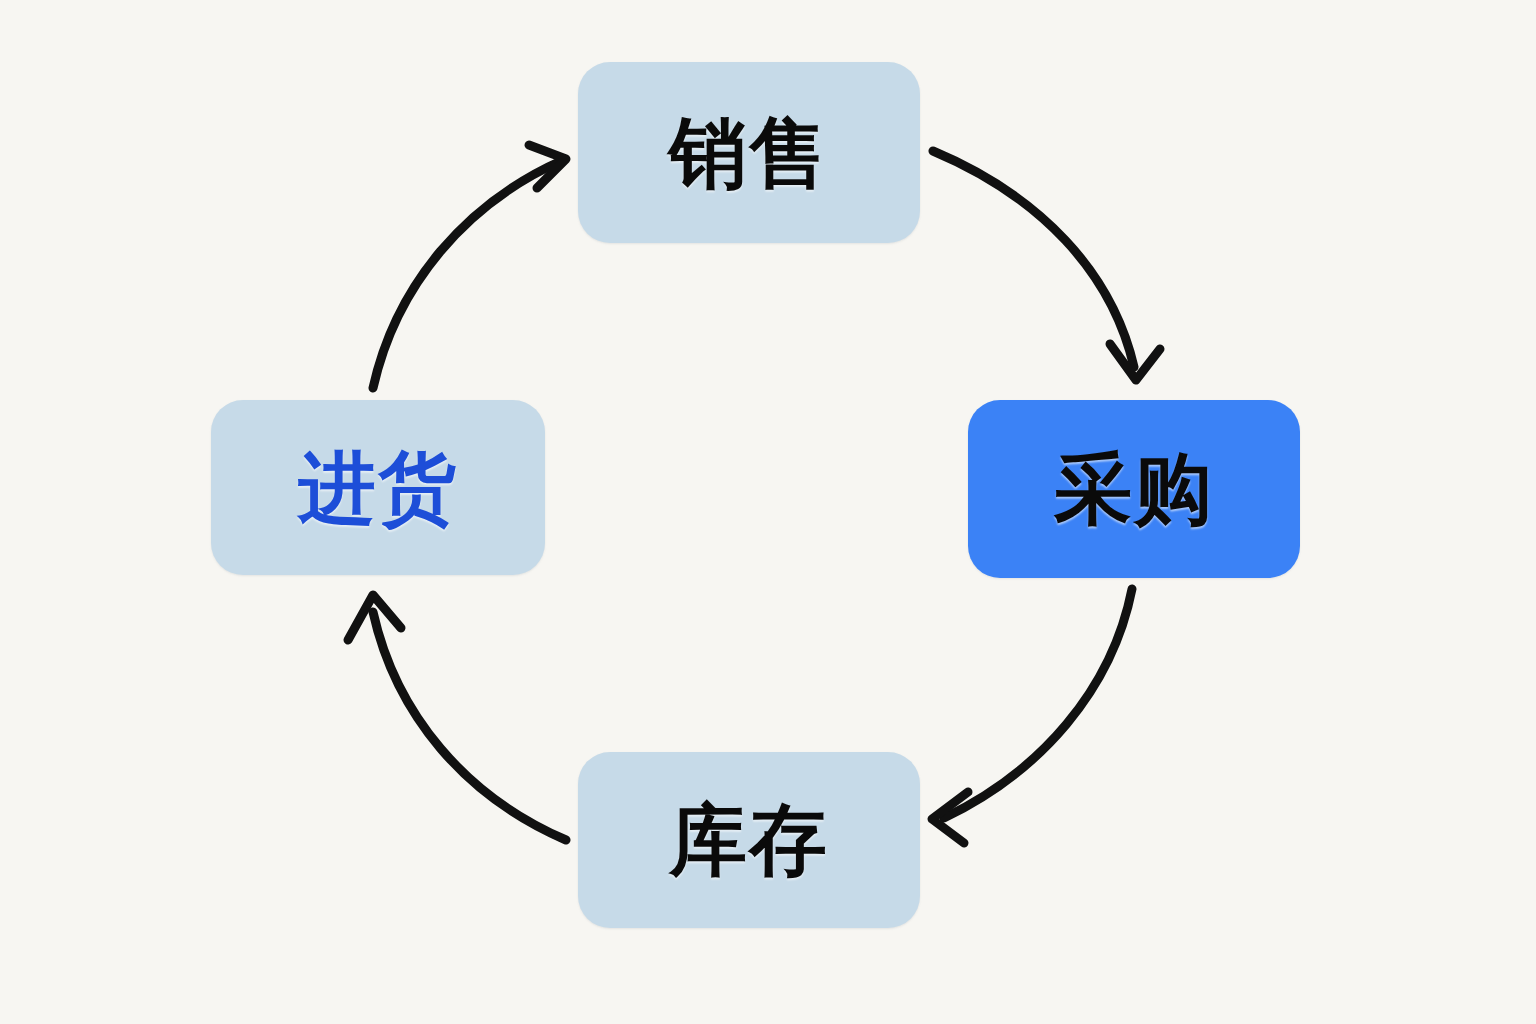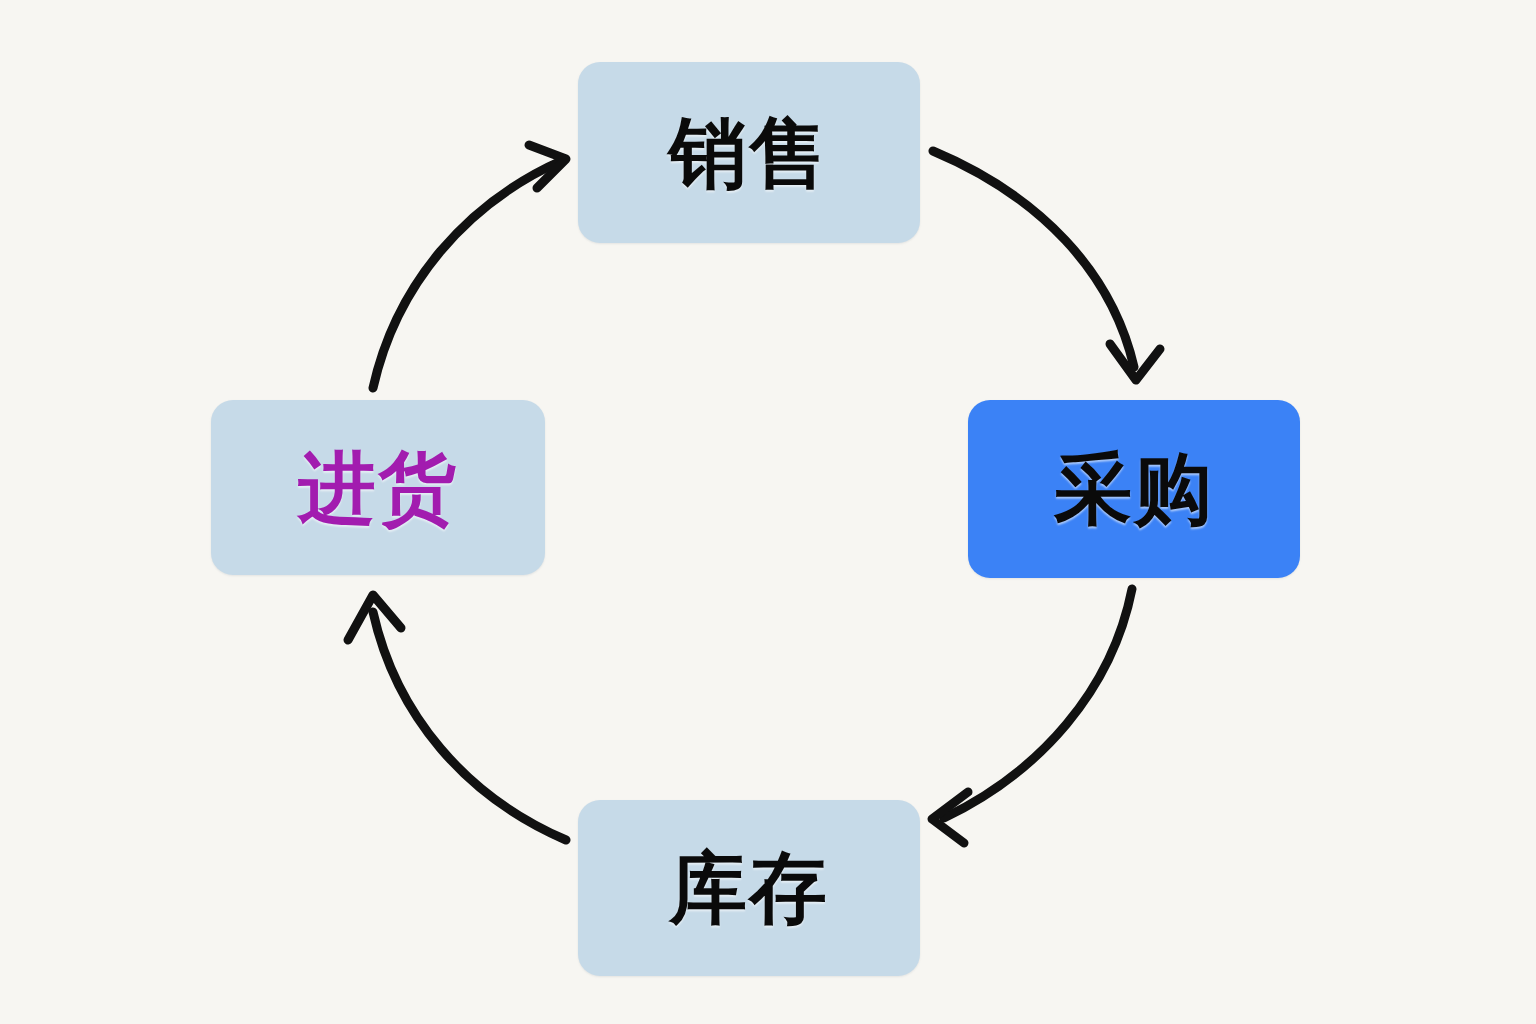--- a/index.html
+++ b/index.html
@@ -27,38 +27,38 @@
     width: 1536px;
     height: 1024px;
     pointer-events: none;
   }
   .node {
     position: absolute;
     display: flex;
     align-items: center;
     justify-content: center;
     background: #c6dae8;
-    border-radius: 22px;
+    border-radius: 32px;
     box-sizing: border-box;
     box-shadow: 0 1px 2px rgba(140,150,160,0.18);
   }
   .node-label {
     font-family: "DejaVu Sans", "Liberation Sans", sans-serif;
     font-weight: 700;
     font-size: 78px;
     line-height: 1;
     color: #0a0a0a;
     letter-spacing: 2px;
     white-space: nowrap;
     text-shadow: 0 2px 2px rgba(255,255,255,0.55);
   }
   
   #node-sales     { left: 578px; top: 62px;  width: 342px; height: 181px; }
   #node-purchase  { left: 968px; top: 400px; width: 332px; height: 178px; }
-  #node-inventory { left: 578px; top: 752px; width: 342px; height: 176px; margin-top: 48px; }
+  #node-inventory { left: 578px; top: 752px; width: 342px; height: 176px; }
   #node-restock   { left: 211px; top: 400px; width: 334px; height: 175px; }
 </style>
 </head>
 <body style="background: rgb(247, 246, 242);">
 
 <div id="canvas" style="background: rgb(247, 246, 242);">
 
   <svg id="arrow-layer" viewBox="0 0 1536 1024">
     <g fill="none" stroke="#111111" stroke-width="9" stroke-linecap="round" stroke-linejoin="round">
 
@@ -91,16 +91,16 @@
 
   <div class="node" id="node-purchase" style="background: #3b82f6;">
     <span class="node-label" style="color: rgb(10, 10, 10);">采购</span>
   </div>
 
   <div class="node" id="node-inventory" style="background: rgb(198, 218, 232);">
     <span class="node-label" style="color: rgb(10, 10, 10);">库存</span>
   </div>
 
   <div class="node" id="node-restock" style="background: rgb(198, 218, 232);">
-    <span class="node-label" style="color: #a21caf;">进货</span>
+    <span class="node-label" style="color: #1d4ed8;">进货</span>
   </div>
 
 </div>
 
 </body></html>

